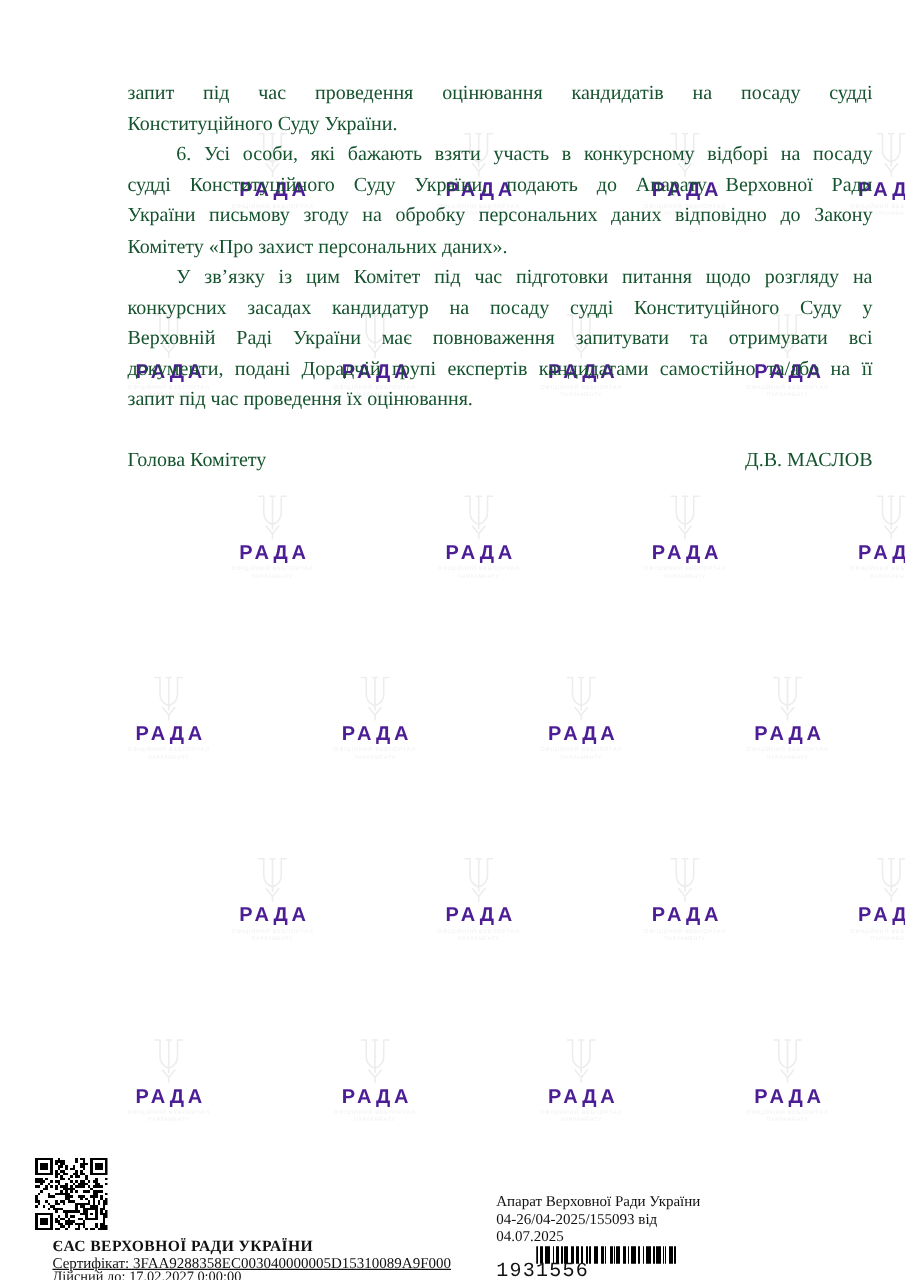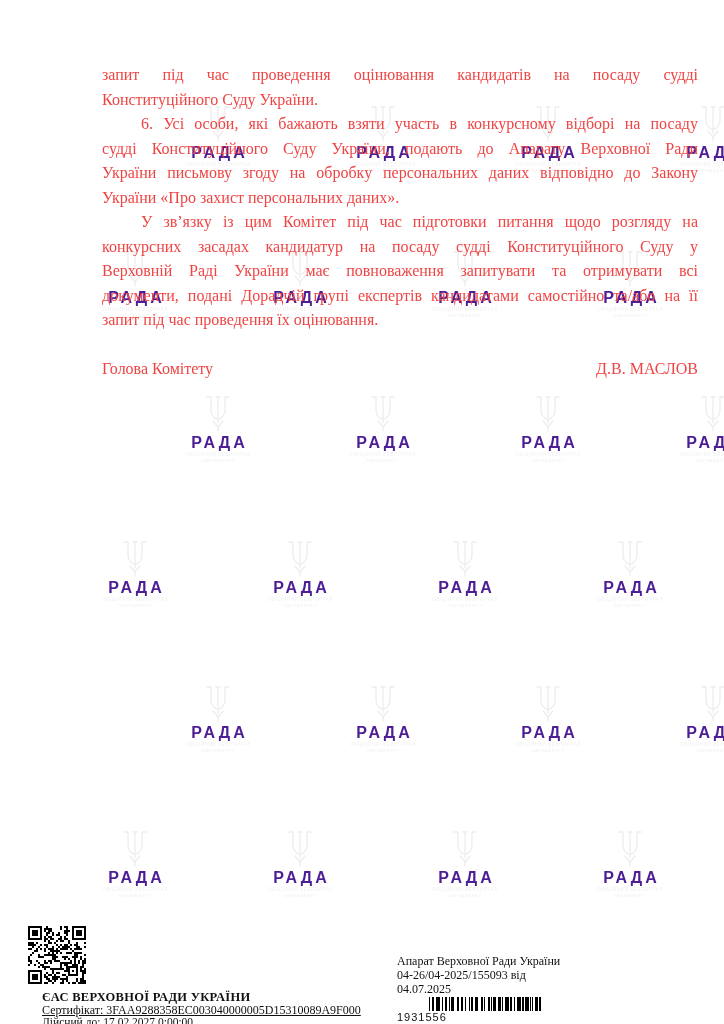--- a/index.html
+++ b/index.html
@@ -35,21 +35,21 @@
     margin-top: 1px;
   }
   .wm-sub2 { font-size: 4px; }
 
   
   .content {
     position: absolute;
     left: 102px;
     top: 63px;
     width: 596px;
-    color: #ef4444;
+    color: #14532d;
     font-size: 16px;
   }
   .line {
     line-height: 24.5px;
     text-align: justify;
     text-align-last: justify;
     white-space: normal;
   }
   .line.last { text-align-last: left; }
   .line.indent { padding-left: 39px; }
@@ -89,22 +89,22 @@
     left: 397px;
     top: 954px;
     width: 180px;
     text-align: left;
     color: #111;
   }
   .fr-org { font-size: 12px; line-height: 14px; }
   .fr-num-line { font-size: 12px; line-height: 14px; }
   .barcode { height: 14px; margin: 1px auto 0; width: 116px; }
   .fr-code {
-    font-family: Liberation Sans, sans-serif;
-    font-size: 11px;
+    font-family: Liberation Mono, monospace;
+    font-size: 16px;
     line-height: 13px;
     letter-spacing: 1px;
   }
 </style>
 </head>
 <body>
 
 <div class="page">
 
   <div class="watermark-layer">
@@ -422,21 +422,21 @@
   </div>
     </div>
 
   <div class="content">
     <div class="line">запит під час проведення оцінювання кандидатів на посаду судді</div>
     <div class="line last">Конституційного Суду України.</div>
 
     <div class="line indent">6. Усі особи, які бажають взяти участь в конкурсному відборі на посаду</div>
     <div class="line">судді Конституційного Суду України, подають до Апарату Верховної Ради</div>
     <div class="line">України письмову згоду на обробку персональних даних відповідно до Закону</div>
-    <div class="line last">України «Про захист персональних даних».</div>
+    <div class="line last">Комітету «Про захист персональних даних».</div>
 
     <div class="line indent">У зв’язку із цим Комітет під час підготовки питання щодо розгляду на</div>
     <div class="line">конкурсних засадах кандидатур на посаду судді Конституційного Суду у</div>
     <div class="line">Верховній Раді України має повноваження запитувати та отримувати всі</div>
     <div class="line">документи, подані Дорадчій групі експертів кандидатами самостійно та/або на її</div>
     <div class="line last">запит під час проведення їх оцінювання.</div>
 
     <div class="signature-row">
       <span>Голова Комітету</span>
       <span>Д.В. МАСЛОВ</span>

